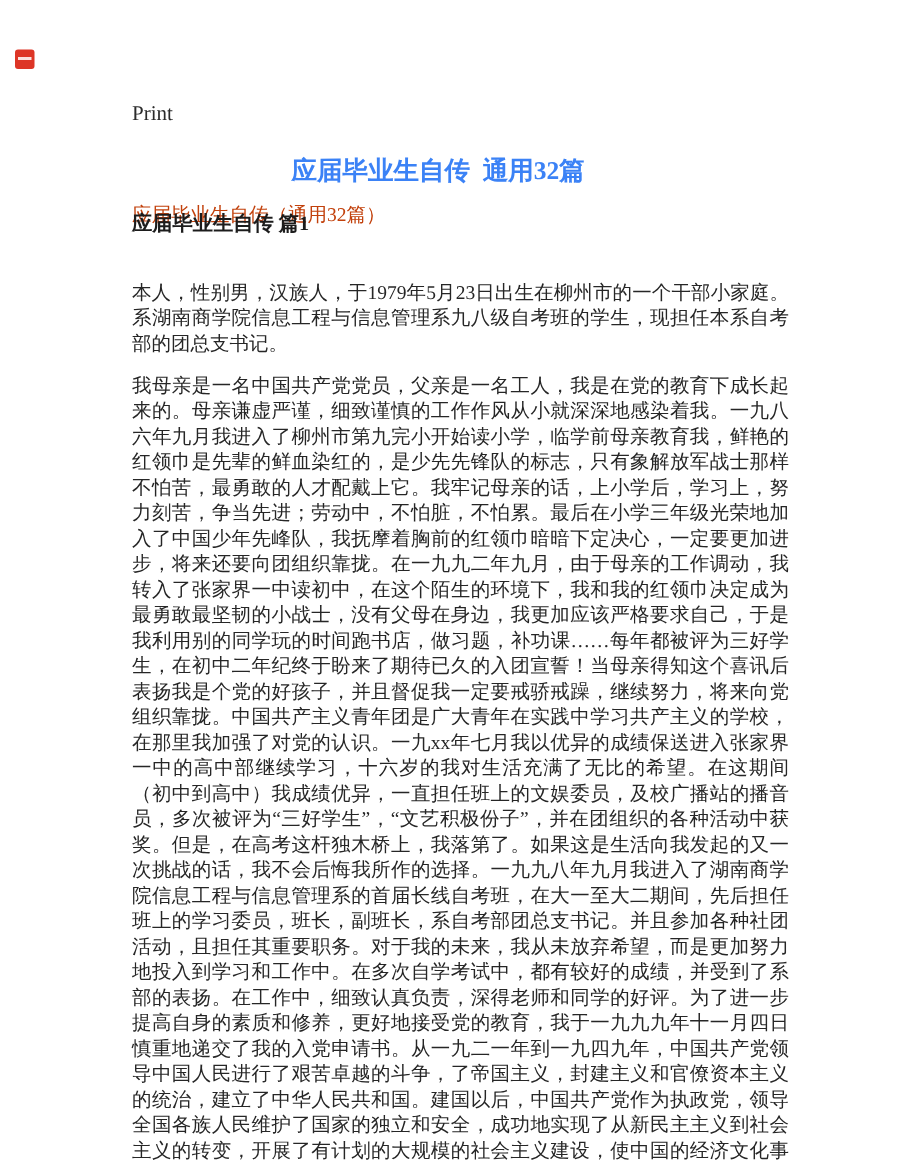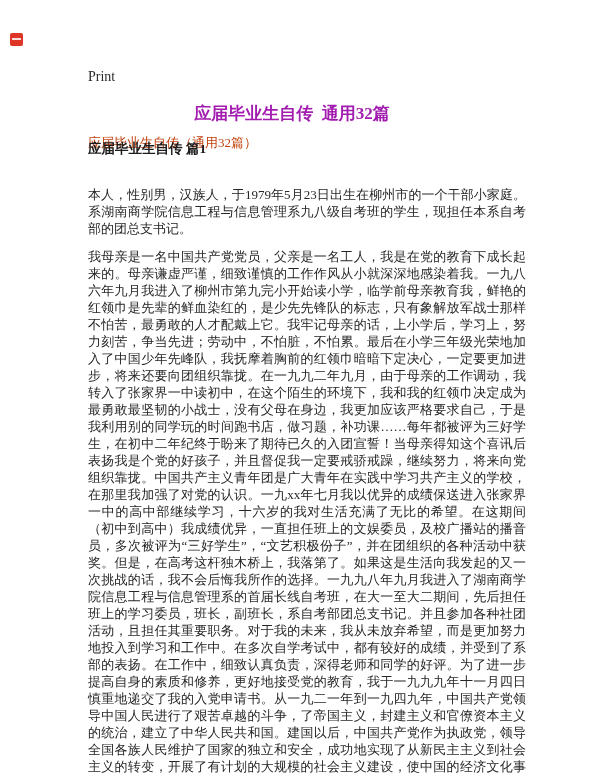--- a/index.html
+++ b/index.html
@@ -42,21 +42,21 @@
   }
 
   .doc-title {
     position: absolute;
     left: 0;
     top: 102px;
     width: 584px;
     text-align: center;
     font-size: 17px;
     font-weight: bold;
-    color: #a21caf;
+    color: #3b82f6;
     white-space: pre-wrap;
     font-family: "Liberation Serif", serif;
   }
 
   .doc-subtitle {
     position: absolute;
     left: 88px;
     top: 134px;
     font-size: 13px;
     color: #c2410c;

